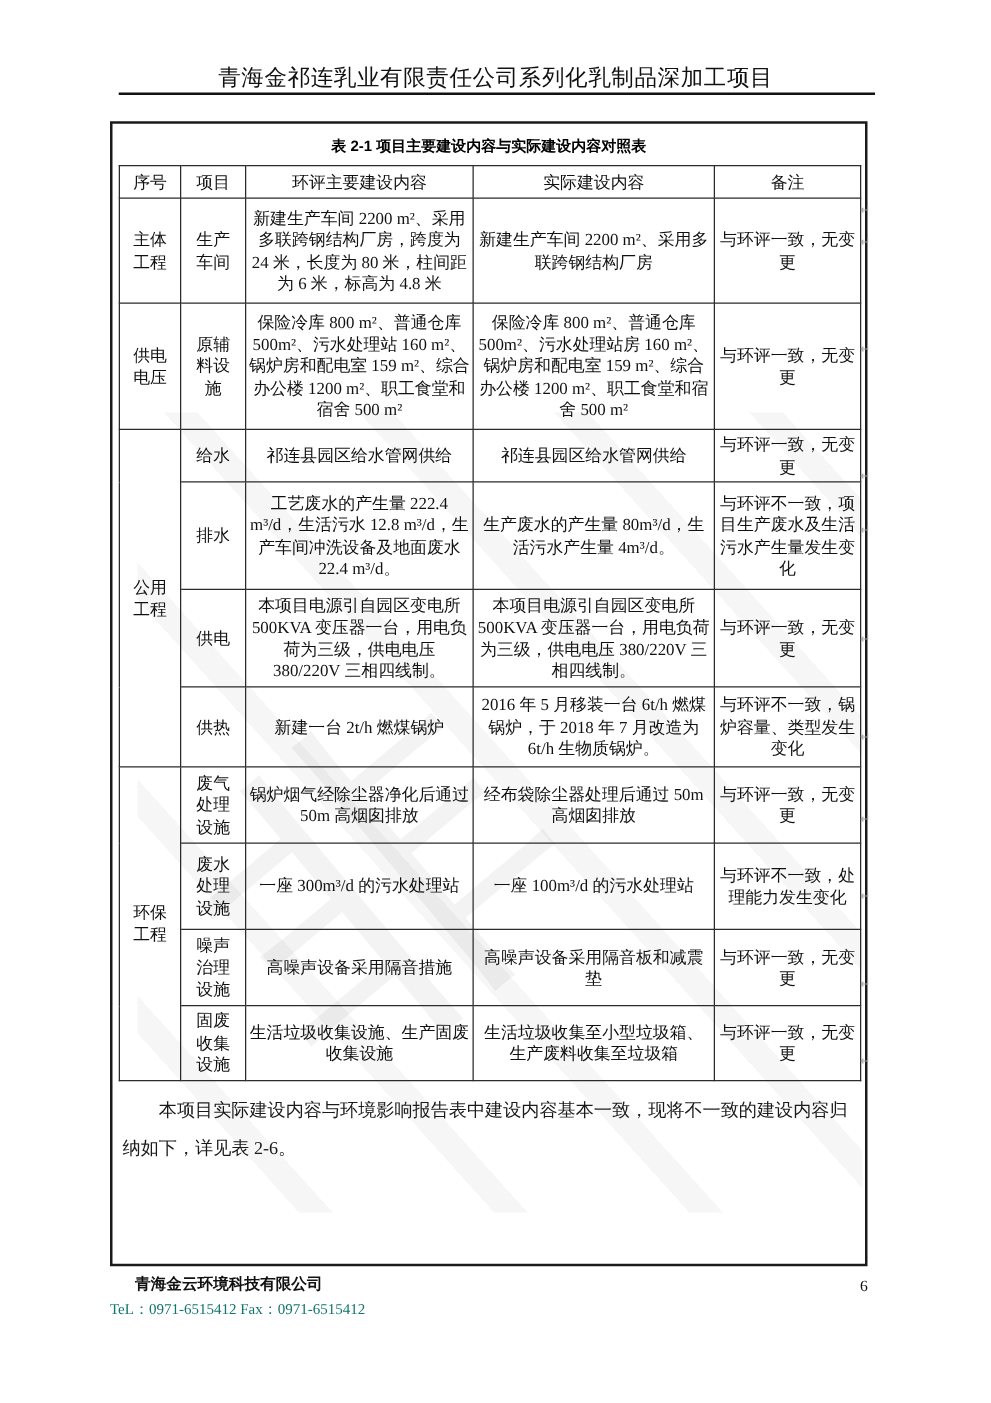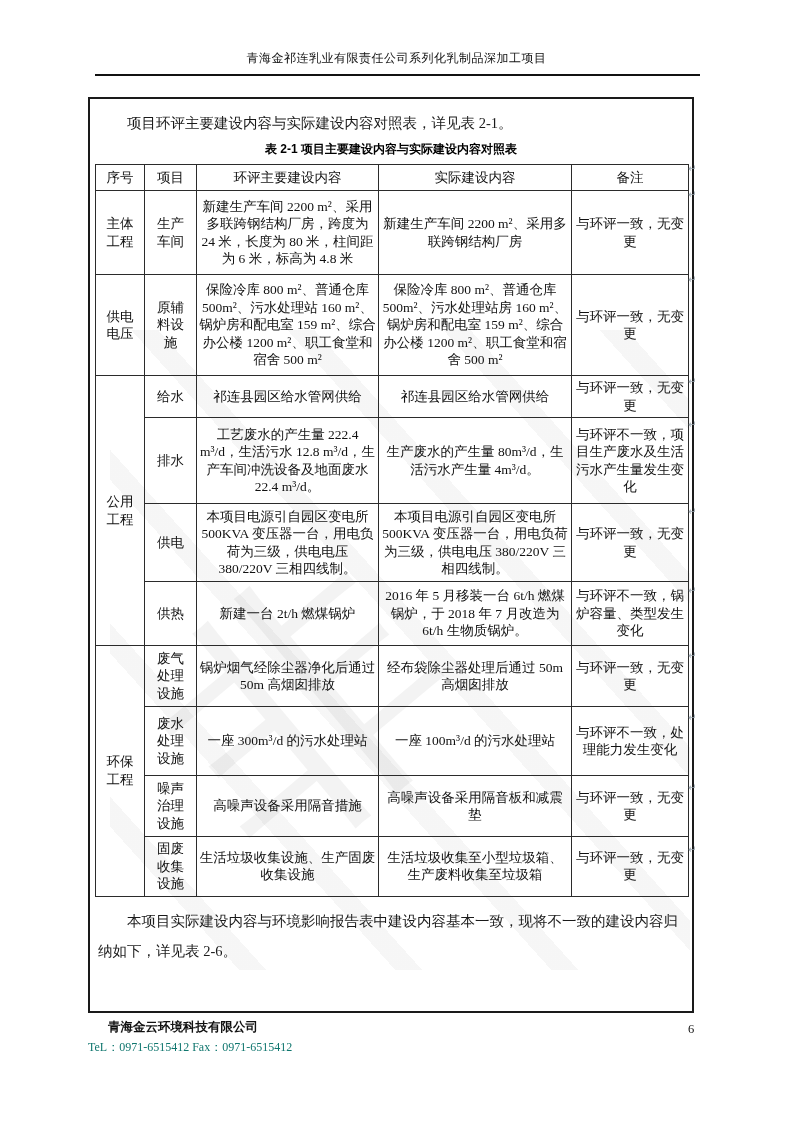--- a/index.html
+++ b/index.html
@@ -12,21 +12,21 @@
     font-family: "Liberation Serif", "DejaVu Serif", serif;
     color: #1a1a1a;
     overflow: hidden;
   }
 
   
   .doc-header-title {
     position: absolute;
     top: 50px; left: 0; right: 0;
     text-align: center;
-    font-size: 12px;
+    font-size: 18px;
     letter-spacing: 0.5px;
     color: #111;
   }
   .doc-header-rule {
     position: absolute;
     top: 74px; left: 95px;
     width: 605px; height: 2px;
     background: #111;
   }
 
@@ -170,21 +170,20 @@
 
   <div class="doc-header-title">青海金祁连乳业有限责任公司系列化乳制品深加工项目</div>
   <div class="doc-header-rule"></div>
 
   <div class="watermark">
     <span class="wm-glyph">非</span>
   </div>
 
   <div class="content-box">
 
-    <p class="intro">项目环评主要建设内容与实际建设内容对照表，详见表 2-1。</p>
 
     <div class="table-title">表 2-1  项目主要建设内容与实际建设内容对照表</div>
 
     <table class="cmp">
       <colgroup>
         <col style="width:49px">
         <col style="width:52px">
         <col style="width:182px">
         <col style="width:193px">
         <col style="width:117px">

